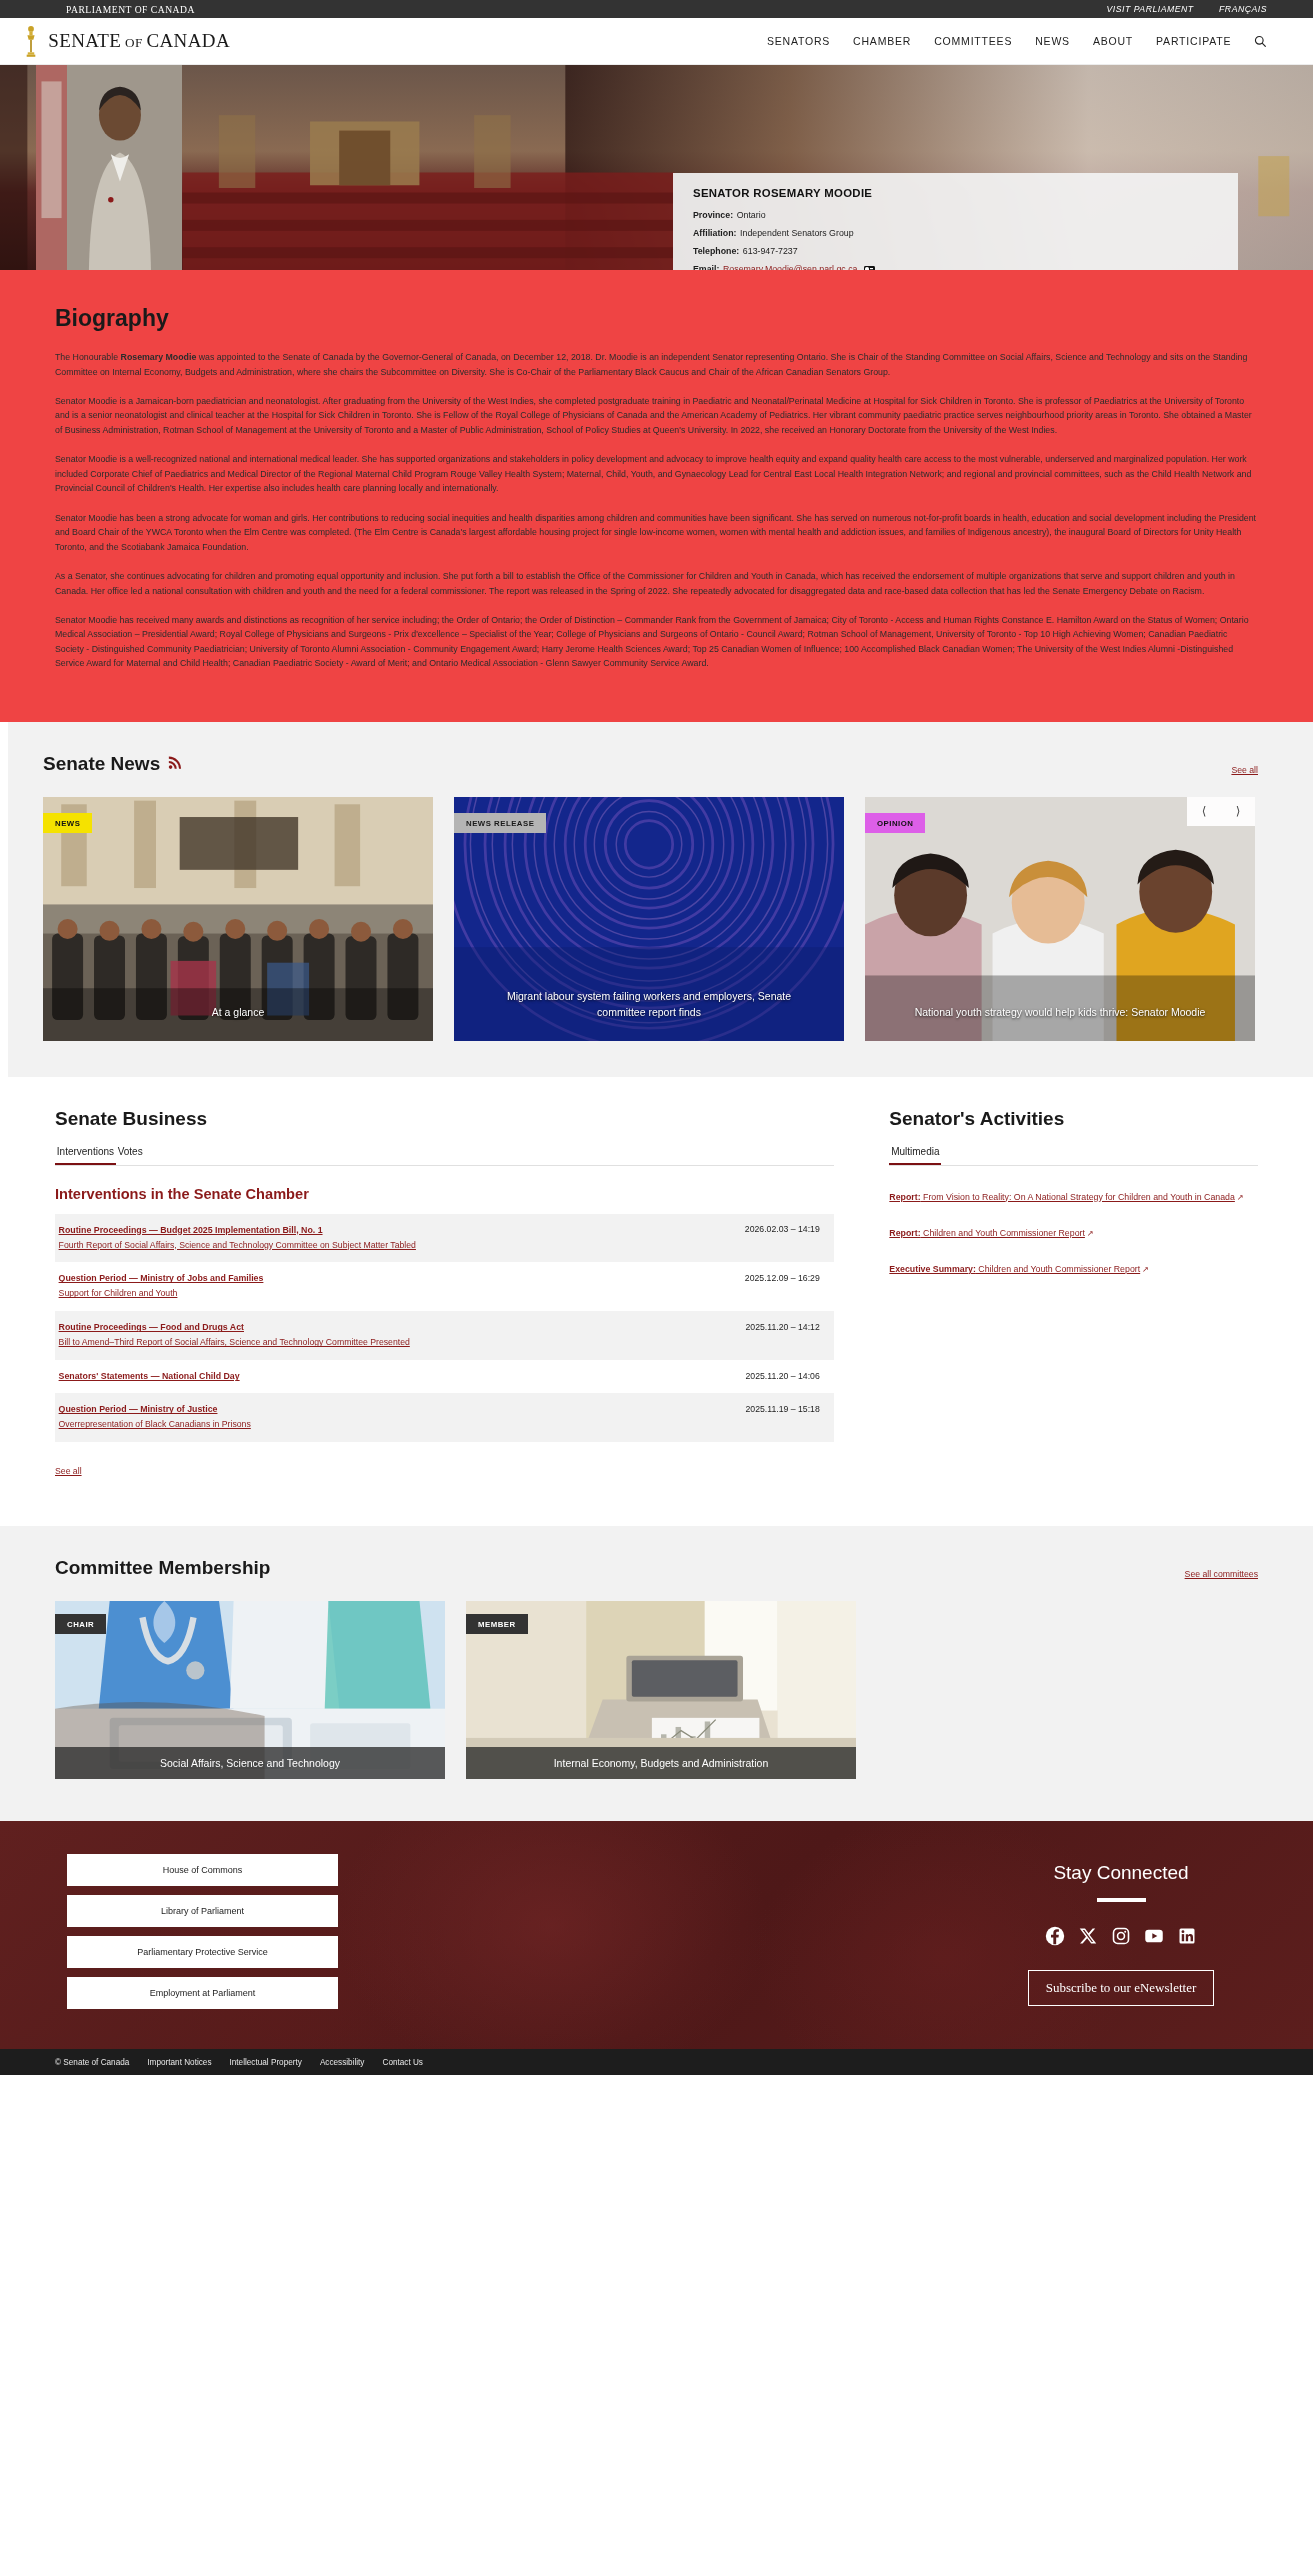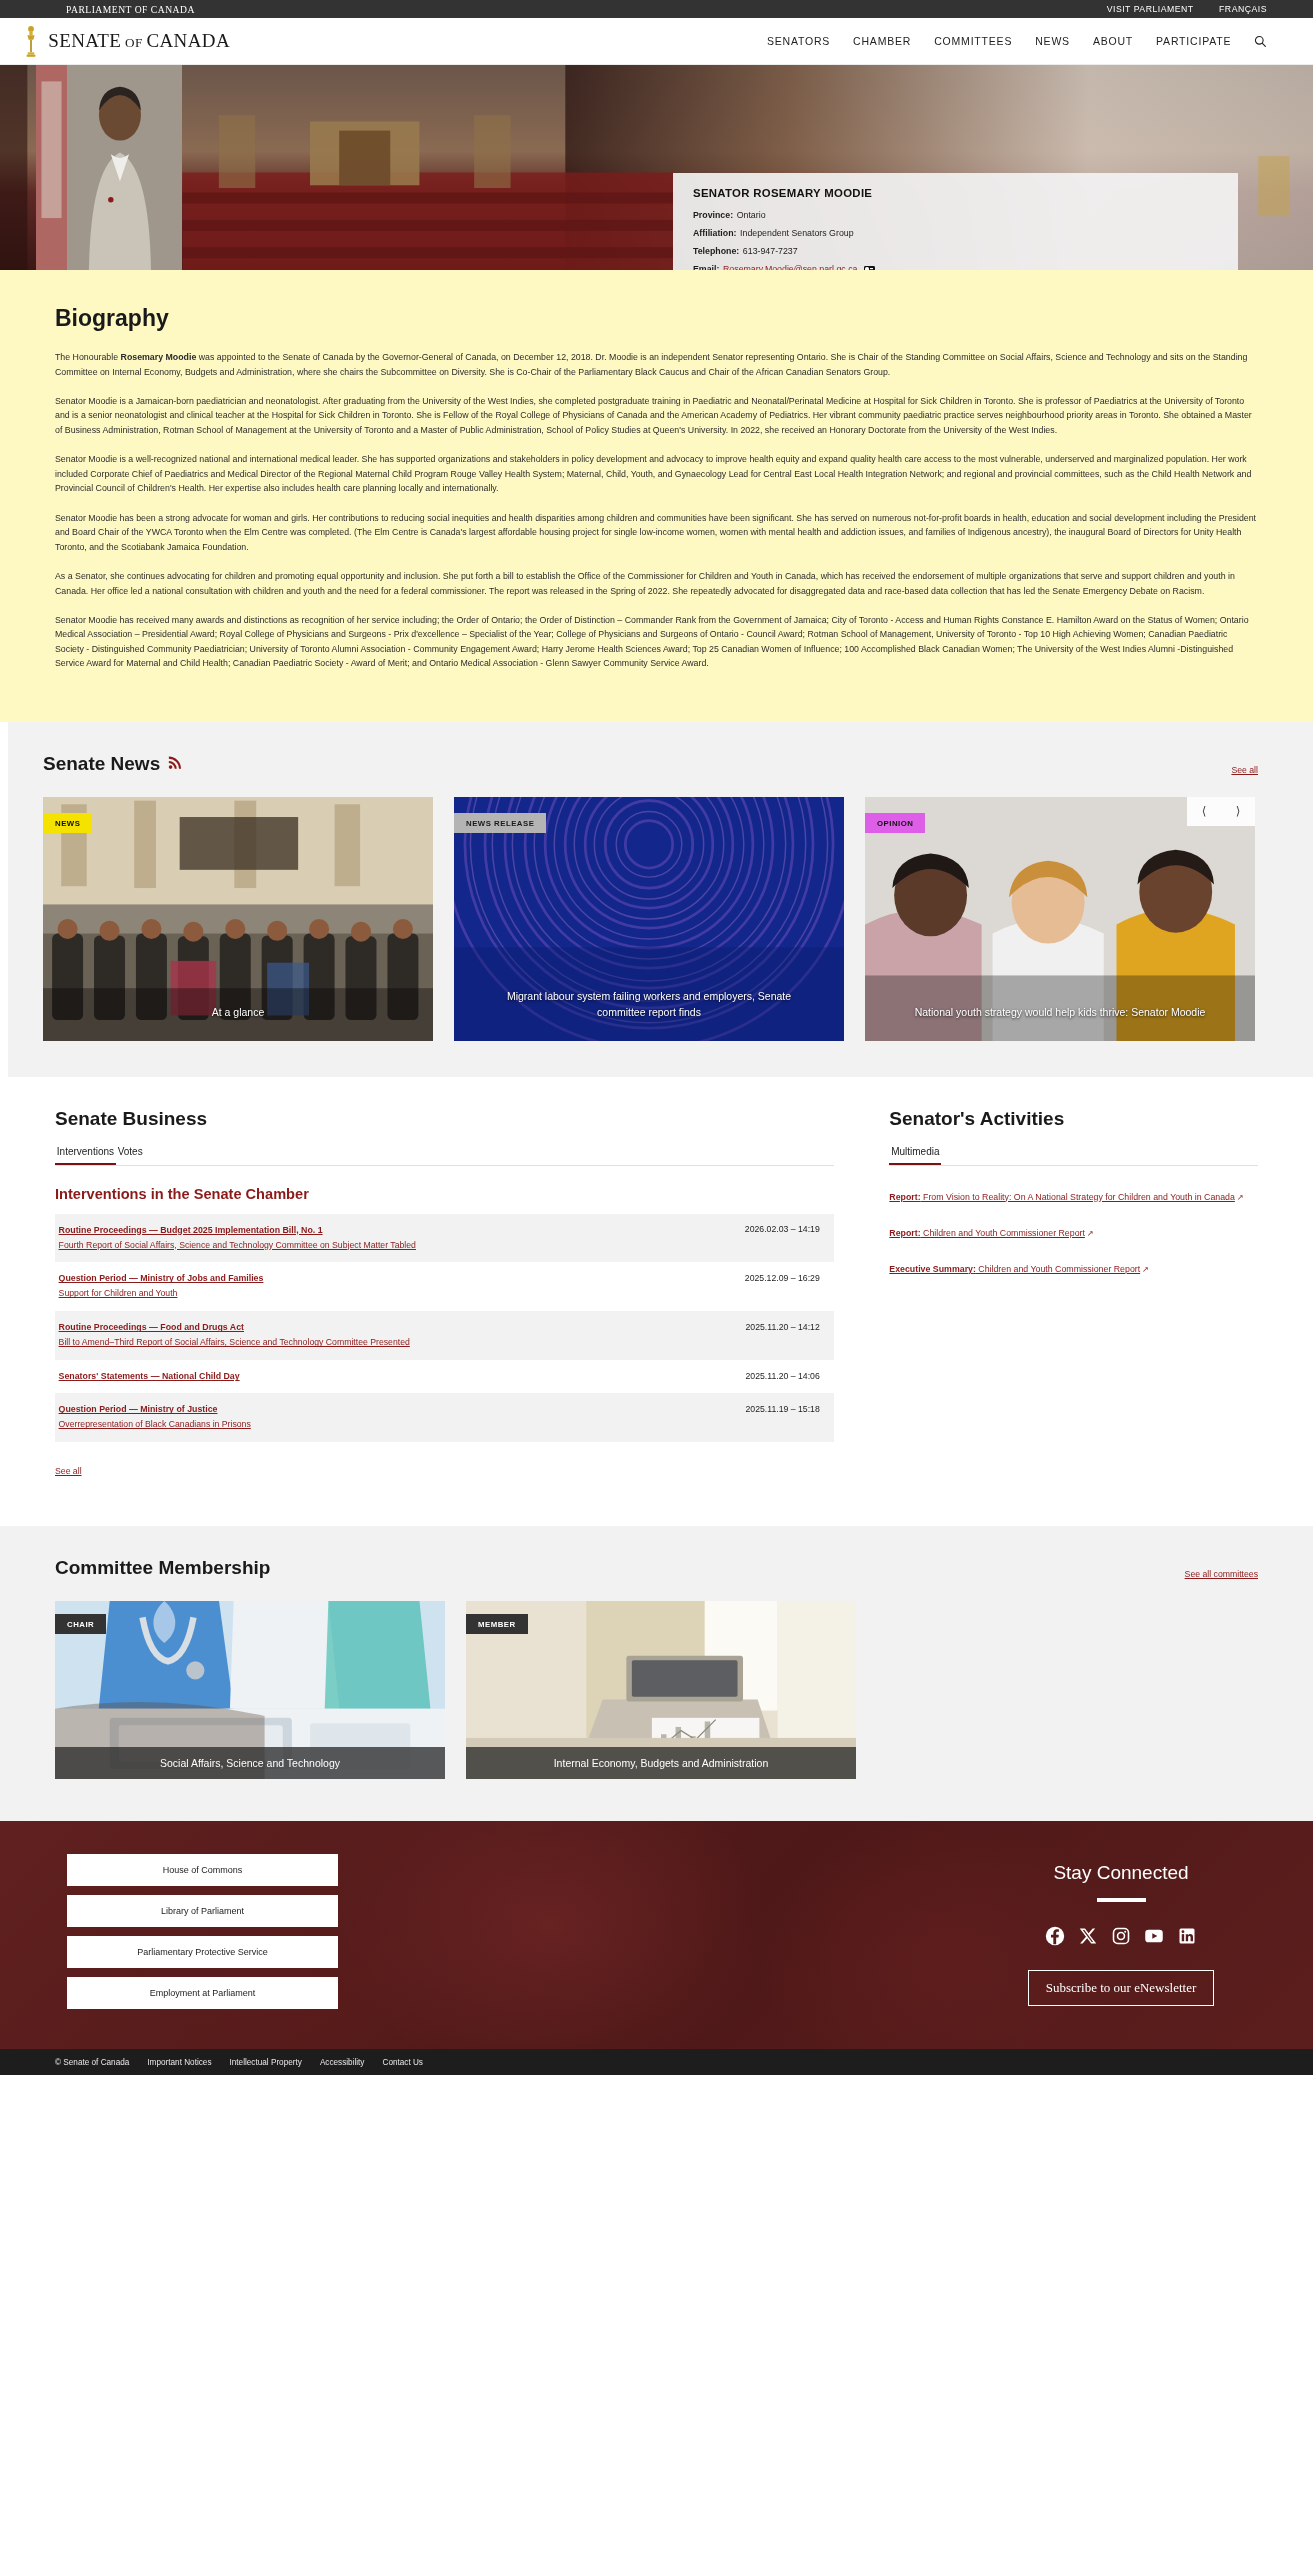--- a/index.html
+++ b/index.html
@@ -27,20 +27,21 @@
     color: #ffffff;
     margin-left: 20px;
   }
   .utility-right { margin-left: auto; display: flex; gap: 25.5px; }
   .utility-link {
     font-size: 8.7px;
     letter-spacing: 0.5px;
     color: #ffffff;
     text-decoration: none;
     cursor: pointer;
+    font-style: italic;
   }
 
   
   .site-header {
     height: 47px;
     background: #ffffff;
     display: flex;
     align-items: center;
     padding: 0 46px 0 22px;
     border-bottom: 0.9px solid #ececec;
@@ -116,21 +117,21 @@
     content: ""; position: absolute; left: 1.4px; top: 1.4px;
     width: 3.6px; height: 3.6px; border-radius: 50%; background: #fff;
   }
   .vcard-icon:after {
     content: ""; position: absolute; right: 1.4px; top: 1.8px;
     width: 3.6px; height: 0.9px; background: #fff;
     box-shadow: 0 1.8px 0 #fff, 0 3.6px 0 #fff;
   }
 
   
-  .bio-section { padding: 35px 55px 36px 55px; background: #fef9c3; }
+  .bio-section { padding: 35px 55px 36px 55px; background: #ef4444; }
   .bio-section h1 {
     font-size: 23px; font-weight: bold; color: #1a1a1a; margin-bottom: 18px;
   }
   .bio-section p {
     font-size: 8.8px;
     line-height: 1.66;
     color: #2c2c2c;
     margin-bottom: 14.6px;
     text-align: left;
   }

